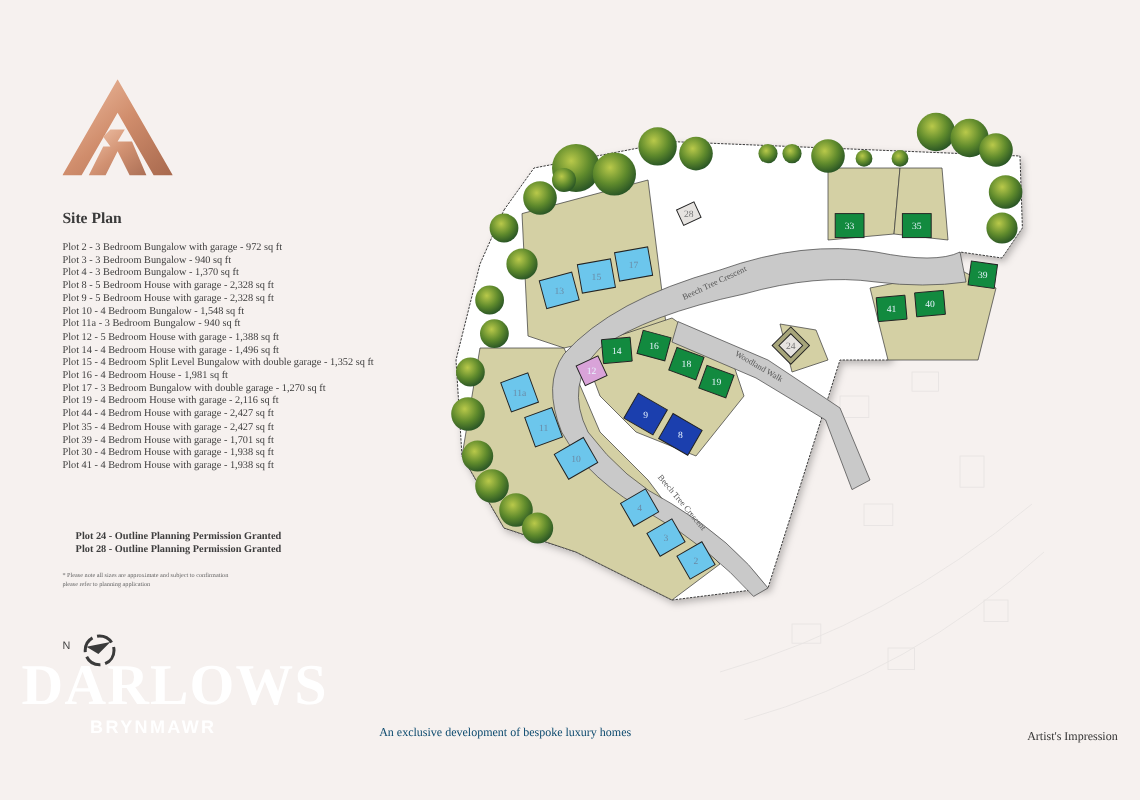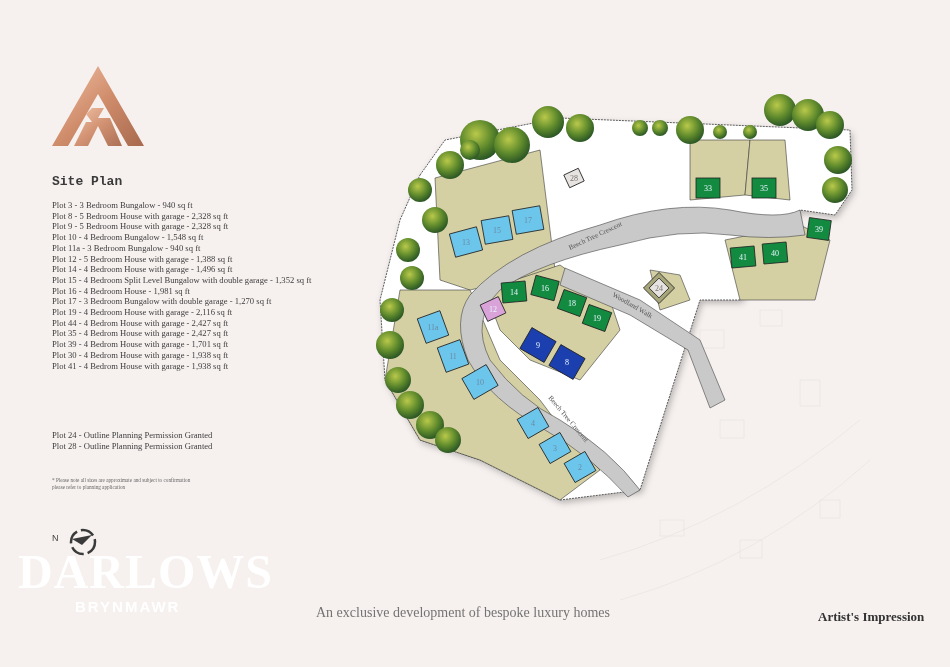--- a/index.html
+++ b/index.html
@@ -1,27 +1,27 @@
 <!DOCTYPE html>
 <html><head>
 <meta charset="utf-8">
 <style>
   html,body{margin:0;padding:0;}
   body{width:950px;height:667px;background:#f6f1ef;position:relative;overflow:hidden;font-family:"DejaVu Serif","Liberation Serif",serif;color:#4a4a4a;}
   .logo{position:absolute;left:52px;top:66px;width:92px;height:82px;}
-  .title{position:absolute;left:52px;top:174px;font-size:13px;font-weight:bold;color:#3a3a3a;font-family:Liberation Mono, monospace;}
+  .title{position:absolute;left:52px;top:174px;font-size:13px;font-weight:bold;color:#3a3a3a;font-family:Liberation Serif, serif;}
   .plot-list{position:absolute;left:52px;top:200px;margin:0;padding:0;list-style:none;font-family:"Liberation Serif",serif;font-size:8.6px;line-height:10.7px;color:#3d3d3d;}
   .plot-list li{white-space:nowrap;}
-  .op-list{position:absolute;left:52px;top:430px;margin:0;padding:0;list-style:none;font-family:"Liberation Serif",serif;font-size:8.6px;line-height:10.7px;color:#3d3d3d;}
+  .op-list{position:absolute;left:52px;top:430px;margin:11px;padding:0;list-style:none;font-family:"Liberation Serif",serif;font-size:8.6px;line-height:10.7px;color:#3d3d3d;font-weight:bold;}
   .note{position:absolute;left:52px;top:477px;font-family:"Liberation Serif",serif;font-size:5.2px;line-height:7px;color:#666;}
   .compass{position:absolute;left:52px;top:525px;width:50px;height:34px;}
   .brand{position:absolute;left:18px;top:548px;font-family:"Liberation Serif",serif;font-size:48px;font-weight:bold;color:#ffffff;letter-spacing:1px;line-height:48px;}
   .brand-sub{position:absolute;left:75px;top:598px;font-family:"Liberation Sans",sans-serif;font-size:15px;font-weight:bold;color:#ffffff;letter-spacing:2px;}
-  .tagline{position:absolute;left:316px;top:605px;font-family:"Liberation Serif",serif;font-size:14px;color:#737373;}
-  .artist{position:absolute;left:818px;top:609px;font-family:"Liberation Serif",serif;font-size:13px;color:#333;font-weight:bold;}
+  .tagline{position:absolute;left:316px;top:605px;font-family:"Liberation Serif",serif;font-size:10px;color:#0c4a6e;}
+  .artist{position:absolute;left:856px;top:609px;font-family:"Liberation Serif",serif;font-size:10px;color:#333;font-weight:normal;}
   .map{position:absolute;left:340px;top:80px;width:540px;height:520px;}
   .plotlabel{font-family:"Liberation Serif",serif;font-size:8px;fill:#e8f4ff;text-anchor:middle;}
   .plotlabel-d{fill:#6a8aa5;}
   .road-label{font-family:"Liberation Serif",serif;font-size:7px;fill:#555;}
 </style>
 </head>
 <body>
 
 <svg class="logo" viewBox="0 0 92 82">
   <defs>
@@ -31,21 +31,23 @@
       <stop offset="1" stop-color="#a8694e"></stop>
     </linearGradient>
   </defs>
   <polygon points="46,0 92,80 76,80 46,28 16,80 0,80" fill="url(#cg)"></polygon>
   <polygon points="40,42 52,42 46,52 58,52 70,80 56,80 46,60 36,80 22,80 34,56 40,56 34,48" fill="url(#cg)" opacity="0.95"></polygon>
 </svg>
 
 <div class="title">Site Plan</div>
 
 <ul class="plot-list">
+  <li>Plot 2 - 3 Bedroom Bungalow with garage - 972 sq ft</li>
   <li>Plot 3 - 3 Bedroom Bungalow - 940 sq ft</li>
+  <li>Plot 4 - 3 Bedroom Bungalow - 1,370 sq ft</li>
   <li>Plot 8 - 5 Bedroom House with garage - 2,328 sq ft</li>
   <li>Plot 9 - 5 Bedroom House with garage - 2,328 sq ft</li>
   <li>Plot 10 - 4 Bedroom Bungalow - 1,548 sq ft</li>
   <li>Plot 11a - 3 Bedroom Bungalow - 940 sq ft</li>
   <li>Plot 12 - 5 Bedroom House with garage - 1,388 sq ft</li>
   <li>Plot 14 - 4 Bedroom House with garage - 1,496 sq ft</li>
   <li>Plot 15 - 4 Bedroom Split Level Bungalow with double garage - 1,352 sq ft</li>
   <li>Plot 16 - 4 Bedroom House - 1,981 sq ft</li>
   <li>Plot 17 - 3 Bedroom Bungalow with double garage - 1,270 sq ft</li>
   <li>Plot 19 - 4 Bedroom House with garage - 2,116 sq ft</li>

